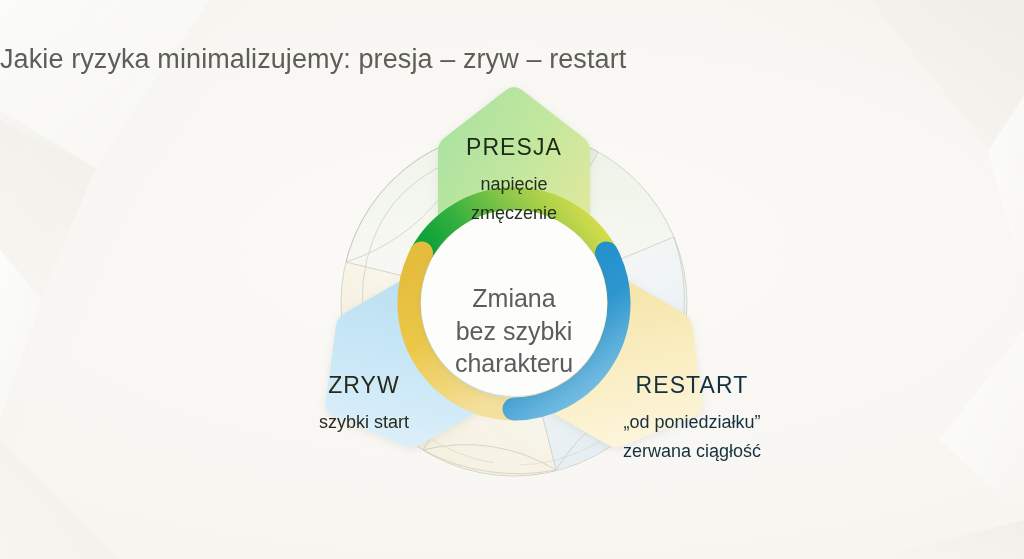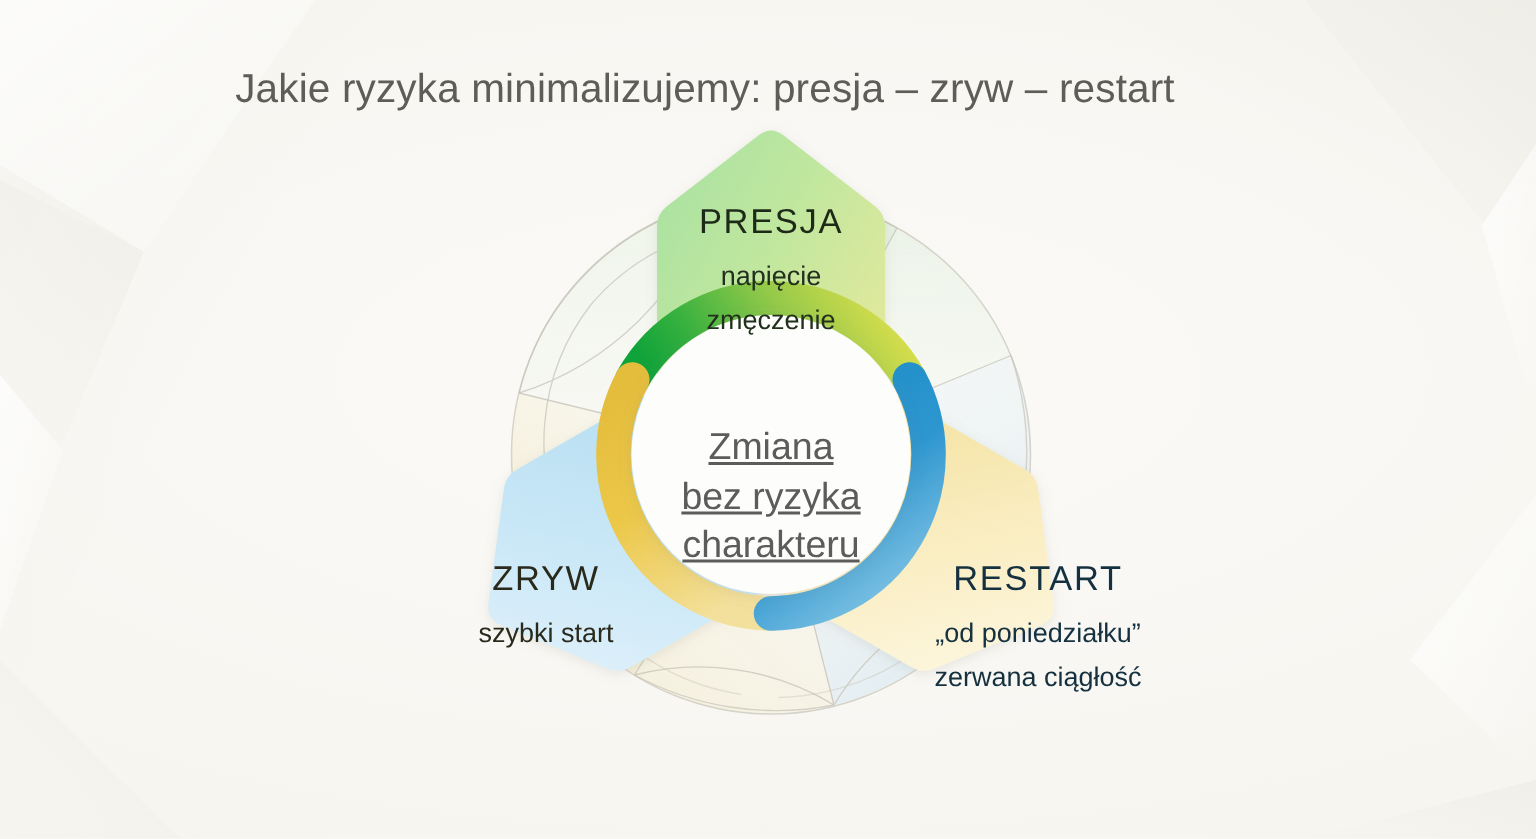--- a/index.html
+++ b/index.html
@@ -33,21 +33,20 @@
     height: 559px;
     pointer-events: none;
   }
 
   
   #page-title {
     position: absolute;
     top: 26px;
     left: 0;
     width: 940px;
-    text-align: center;
     font-size: 27px;
     font-weight: 400;
     letter-spacing: 0.1px;
     color: #5e5e58;
     white-space: nowrap;
   }
 
   
   #diagram {
     position: absolute;
@@ -98,21 +97,21 @@
     left: 394px;
     top: 222px;
     width: 240px;
     text-align: center;
     font-size: 25px;
     line-height: 1.30;
     color: #5c5c5c;
     font-weight: 400;
     pointer-events: none;
   }
-  #center-text div { white-space: nowrap; text-decoration: underline; }
+  #center-text div { white-space: nowrap; }
 </style>
 </head>
 <body>
 
 <div id="canvas">
 
   <svg id="bg-texture" viewBox="0 0 1024 559" preserveAspectRatio="none">
     <defs>
       <linearGradient id="tx1" x1="0" y1="0" x2="1" y2="1">
         <stop offset="0%" stop-color="#ffffff" stop-opacity="0.75"></stop>
@@ -305,18 +304,18 @@
     <div class="lobe-text" id="restart-text">
       <div class="lobe-title">RESTART</div>
       <div class="lobe-sub">
         <div>„od poniedziałku”</div>
         <div>zerwana ciągłość</div>
       </div>
     </div>
 
     <div id="center-text">
       <div>Zmiana</div>
-      <div>bez ryzyka</div>
+      <div>bez szybki</div>
       <div>charakteru</div>
     </div>
 
   </div>
 </div>
 
 </body></html>

